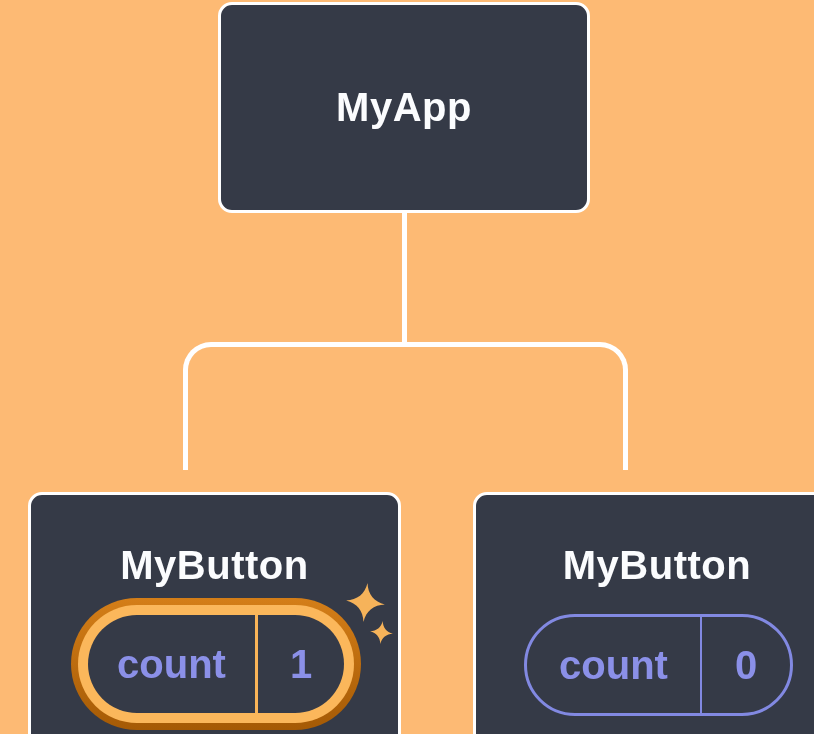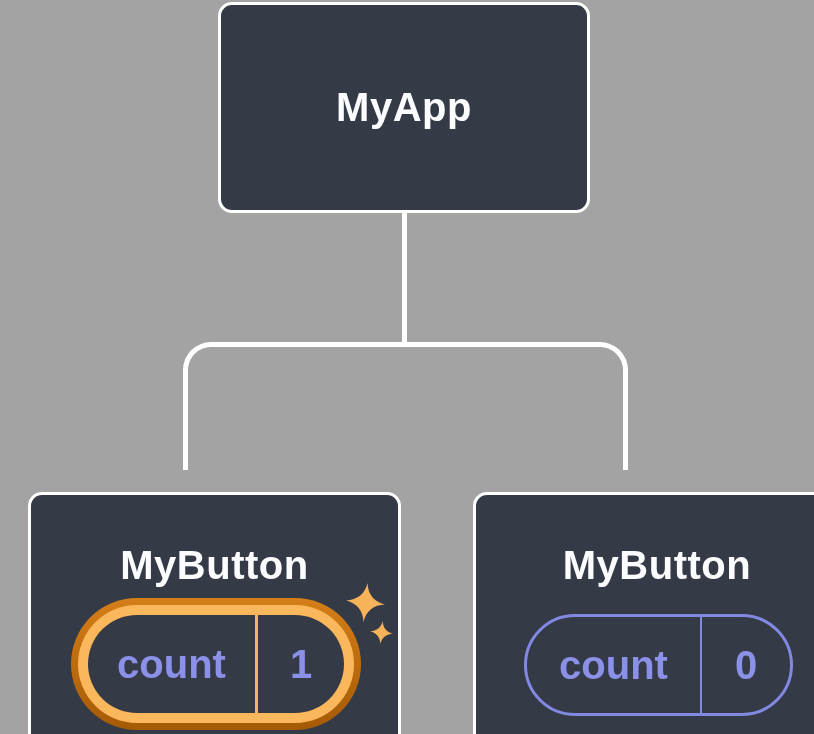--- a/index.html
+++ b/index.html
@@ -1,20 +1,20 @@
 <!DOCTYPE html>
 <html><head>
 <meta charset="utf-8">
 <style>
   html, body { margin: 0; padding: 0; }
   .canvas {
     position: relative;
     width: 814px;
     height: 734px;
-    background: #a3a3a3;
+    background: #fdba74;
     overflow: hidden;
     font-family: "Liberation Sans", sans-serif;
   }
   .node {
     position: absolute;
     background: #353A47;
     border: 3px solid #FFFFFF;
     border-radius: 14px;
     box-sizing: border-box;
   }

